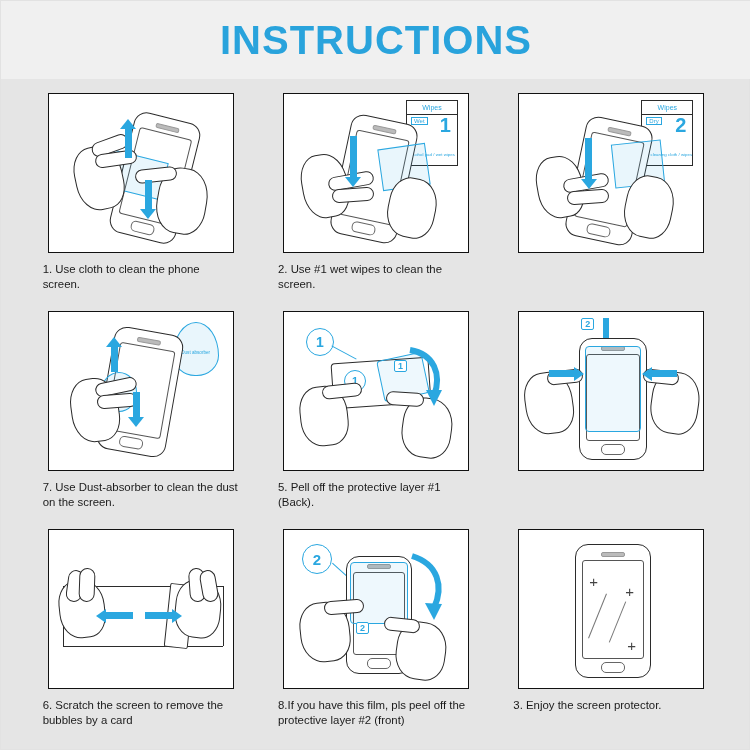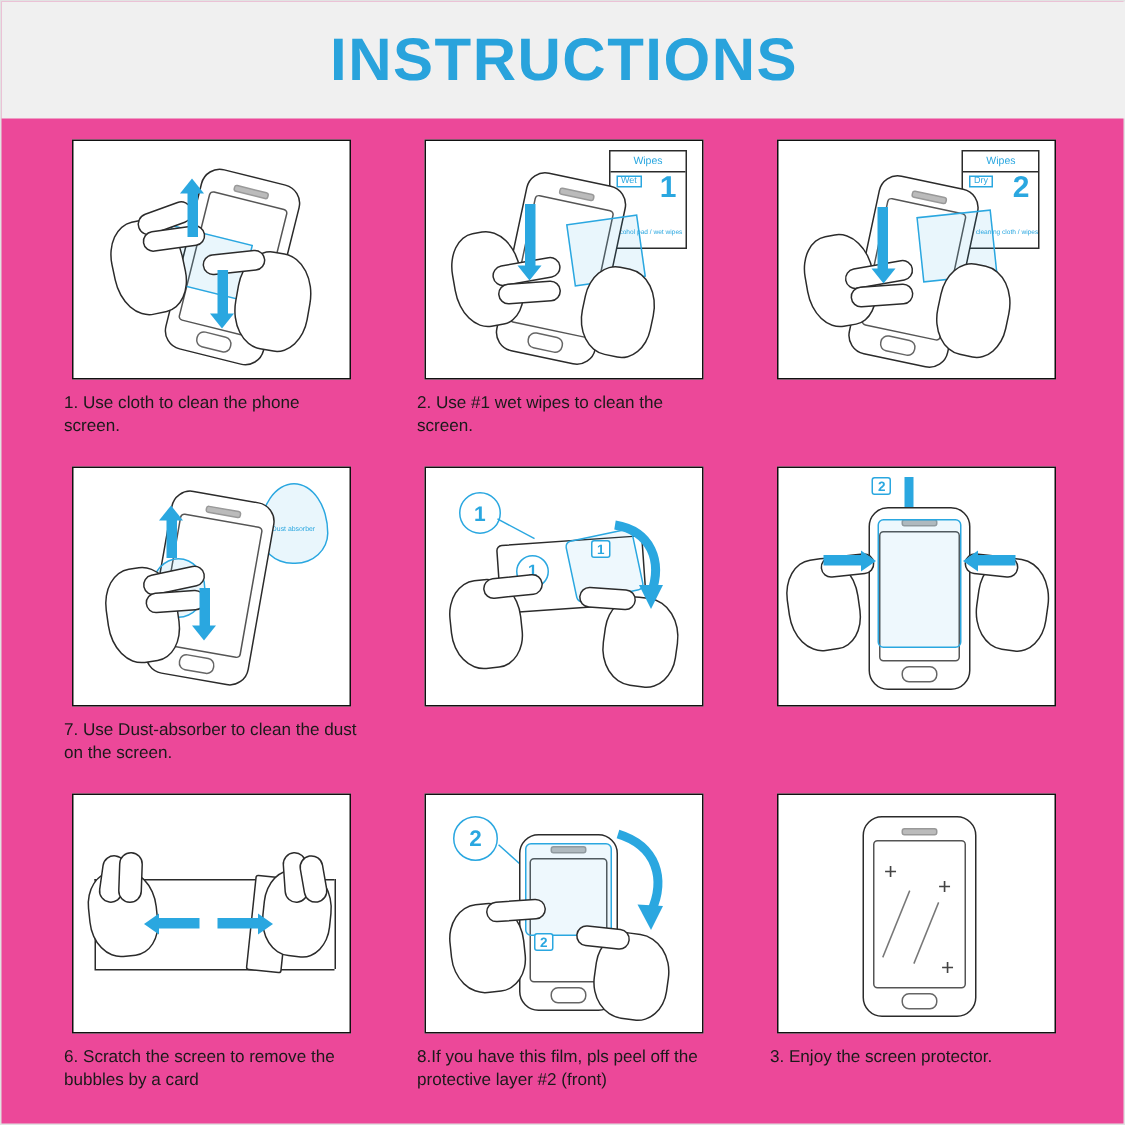--- a/index.html
+++ b/index.html
@@ -5,21 +5,21 @@
   html,body{margin:0;padding:0;}
   body{
     width:750px;height:750px;
     background:#ffffff;
     font-family:"Liberation Sans", sans-serif;
     overflow:hidden;
   }
   .sheet{
     position:relative;
     width:750px;height:750px;
-    background:#ec4899;
+    background:#e5e5e5;
     box-sizing:border-box;
     border:1px solid #e2e2e2;
   }
   .header{
     position:absolute;left:0;top:0;width:750px;height:78px;
     background:#f0f0f0;
     display:flex;align-items:center;justify-content:center;
   }
   .header h1{
     margin:0;
@@ -297,20 +297,21 @@
         <div class="circle-num" style="left:60px;top:58px;width:20px;height:20px;font-size:11px;">1</div>
         <div class="hand" style="left:16px;top:74px;width:46px;height:58px;transform:rotate(-6deg);"></div>
         <div class="finger" style="left:38px;top:72px;width:38px;height:12px;transform:rotate(-6deg);"></div>
         <div class="hand" style="left:118px;top:86px;width:48px;height:58px;transform:rotate(8deg);"></div>
         <div class="finger" style="left:102px;top:80px;width:36px;height:12px;transform:rotate(4deg);"></div>
         <svg width="186" height="160" viewBox="0 0 186 160" style="position:absolute;left:0;top:0;">
           <path d="M126 38 C150 42 158 62 150 84" stroke="#2aa7e0" stroke-width="6" fill="none"></path>
           <polygon points="150,94 142,78 158,78" fill="#2aa7e0"></polygon>
         </svg>
       </div>
+      <div class="caption">5. Pell off the protective layer #1 (Back).</div>
     </div>
 
     <div class="cell">
       <div class="panel">
         <div class="tab-num" style="left:62px;top:6px;">2</div>
         <div class="arrow-down" style="left:84px;top:6px;width:6px;height:22px;"></div>
         <div class="phone" style="left:60px;top:26px;width:66px;height:120px;">
           <div class="speaker"></div>
           <div class="screen"></div>
           <div class="home"></div>

